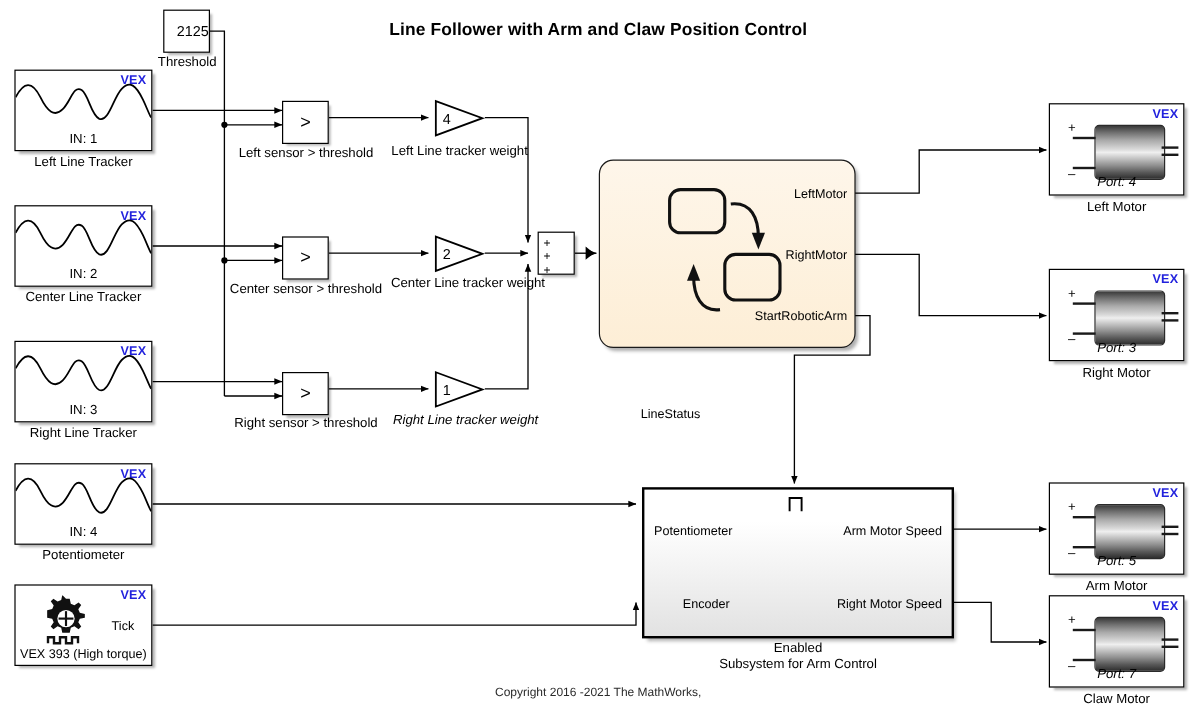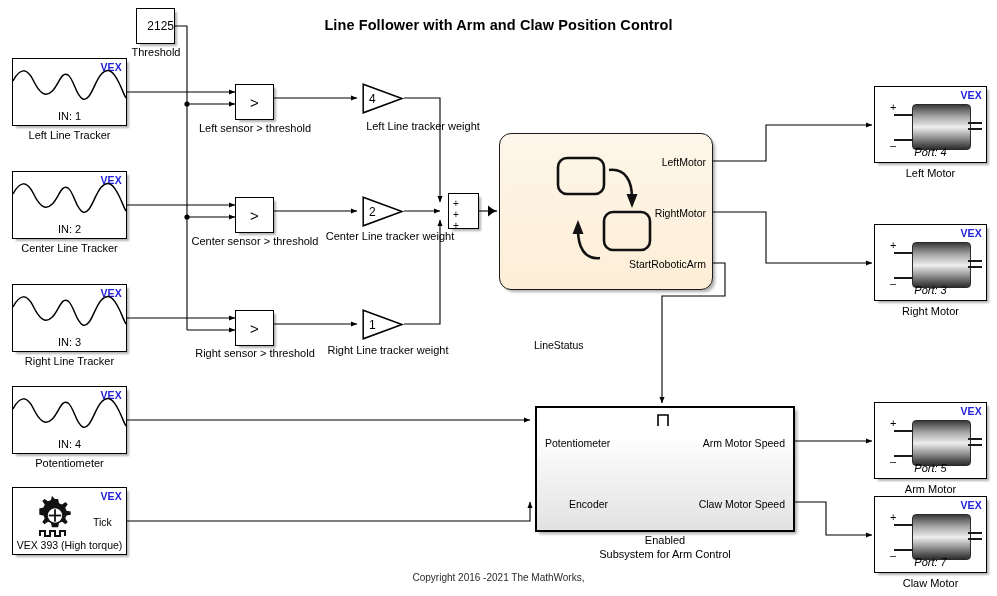--- a/index.html
+++ b/index.html
@@ -228,37 +228,37 @@
     <div class="relop">&gt;</div>
   </div>
   <div class="blk-label" style="left:180px;top:347px;width:150px;">Right sensor &gt; threshold</div>
 
   <div class="gain" style="left:362px;top:83px;width:42px;height:31px;">
     <svg width="42" height="31" viewBox="0 0 42 31">
       <path d="M1.2,1.2 L40,15.5 L1.2,29.8 z" fill="#fff" stroke="#000" stroke-width="1.5" stroke-linejoin="miter"></path>
     </svg>
     <div class="gain-val">4</div>
   </div>
-  <div class="blk-label" style="left:310px;top:120px;width:146px;padding-left:40px;">Left Line tracker weight</div>
+  <div class="blk-label" style="left:310px;top:120px;width:146px;">Left Line tracker weight</div>
 
   <div class="gain" style="left:362px;top:196px;width:42px;height:31px;">
     <svg width="42" height="31" viewBox="0 0 42 31">
       <path d="M1.2,1.2 L40,15.5 L1.2,29.8 z" fill="#fff" stroke="#000" stroke-width="1.5" stroke-linejoin="miter"></path>
     </svg>
     <div class="gain-val">2</div>
   </div>
   <div class="blk-label" style="left:310px;top:230px;width:160px;">Center Line tracker weight</div>
 
   <div class="gain" style="left:362px;top:309px;width:42px;height:31px;">
     <svg width="42" height="31" viewBox="0 0 42 31">
       <path d="M1.2,1.2 L40,15.5 L1.2,29.8 z" fill="#fff" stroke="#000" stroke-width="1.5" stroke-linejoin="miter"></path>
     </svg>
     <div class="gain-val">1</div>
   </div>
-  <div class="blk-label" style="left:310px;top:344px;width:156px;">Right Line tracker weight</div>
+  <div class="blk-label" style="left:310px;top:344px;width:156px;font-style:italic;">Right Line tracker weight</div>
 
   <div class="blk" style="left:448px;top:193px;width:31px;height:36px;">
     <div class="sum-signs">
       <div>+</div>
       <div>+</div>
       <div>+</div>
     </div>
   </div>
 
   <div class="chart" style="left:499px;top:133px;width:212px;height:155px;">
@@ -277,21 +277,21 @@
   </div>
 
   <svg class="abs" style="left:487px;top:204px;width:14px;height:14px;">
     <path d="M1,1.5 L8,7 L1,12.5 z" fill="#000"></path>
   </svg>
 
   <div class="subsys" style="left:535px;top:406px;width:260px;height:126px;">
     <div class="sub-port" style="left:8px;top:29px;">Potentiometer</div>
     <div class="sub-port" style="left:8px;top:90px;padding-left:24px;">Encoder</div>
     <div class="sub-port" style="right:8px;top:29px;">Arm Motor Speed</div>
-    <div class="sub-port" style="right:8px;top:90px;">Claw Motor Speed</div>
+    <div class="sub-port" style="right:8px;top:90px;">Right Motor Speed</div>
     <svg style="position:absolute;left:118px;top:4px;width:24px;height:16px;" viewBox="0 0 24 16">
       <path d="M3,14 L3,3 L13,3 L13,14" fill="none" stroke="#000" stroke-width="1.6"></path>
     </svg>
   </div>
   <div class="blk-label" style="left:535px;top:534px;width:260px;">Enabled</div>
   <div class="blk-label" style="left:535px;top:548px;width:260px;">Subsystem for Arm Control</div>
 
   <div class="blk" style="left:874px;top:86px;width:113px;height:77px;">
     <div class="vex">VEX</div>
     <div class="motor-body" style="left:37px;top:17px;width:57px;height:44px;"></div>

